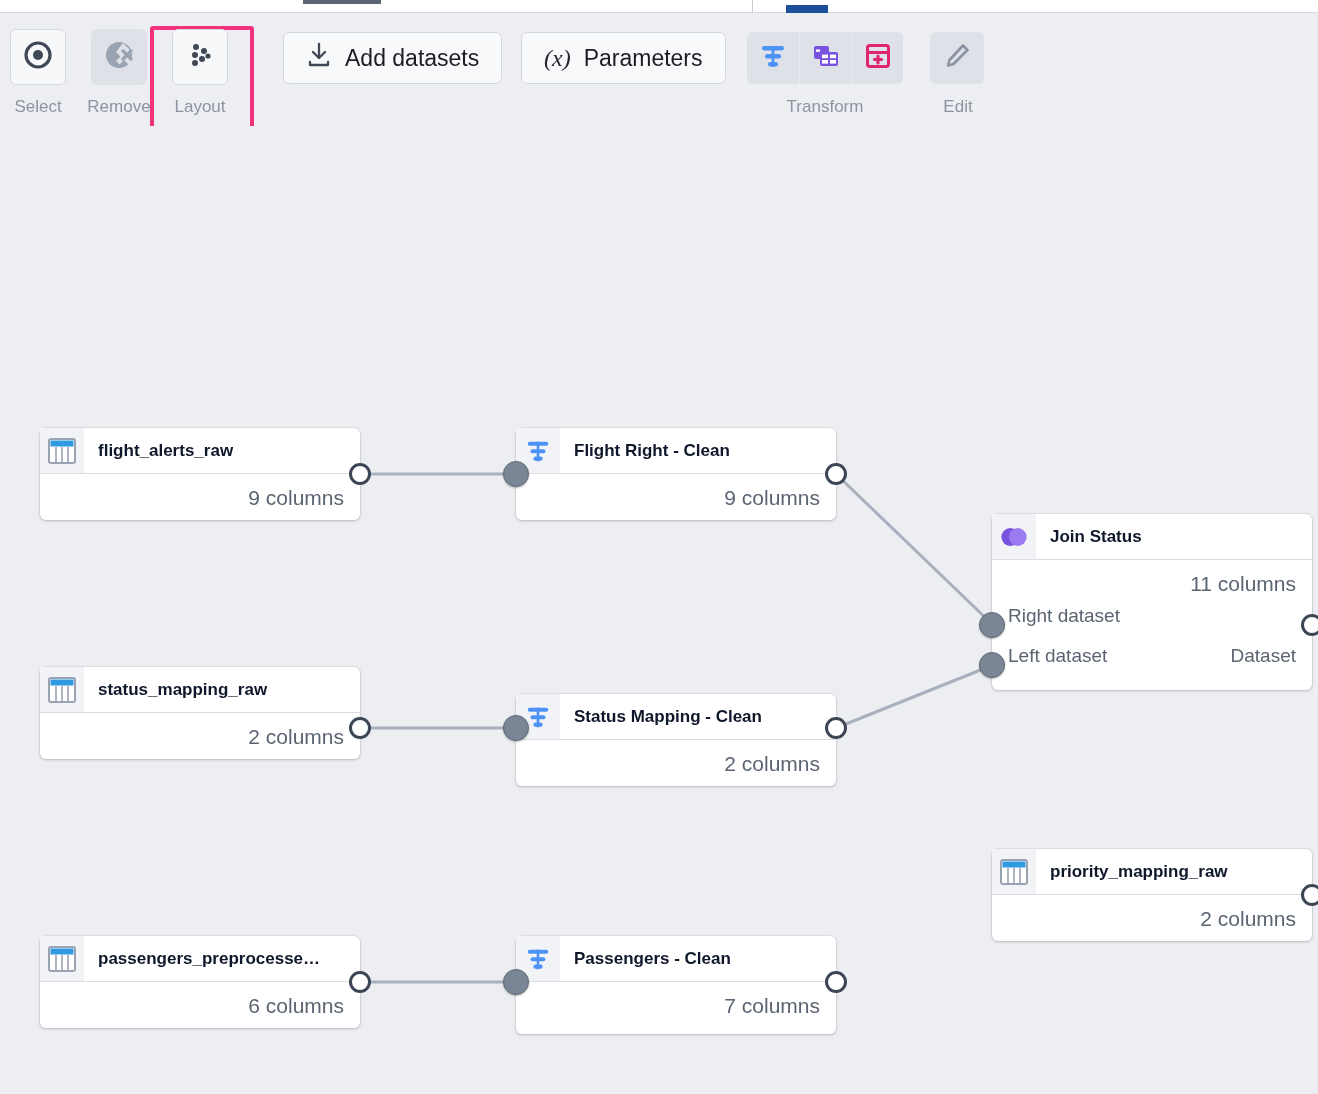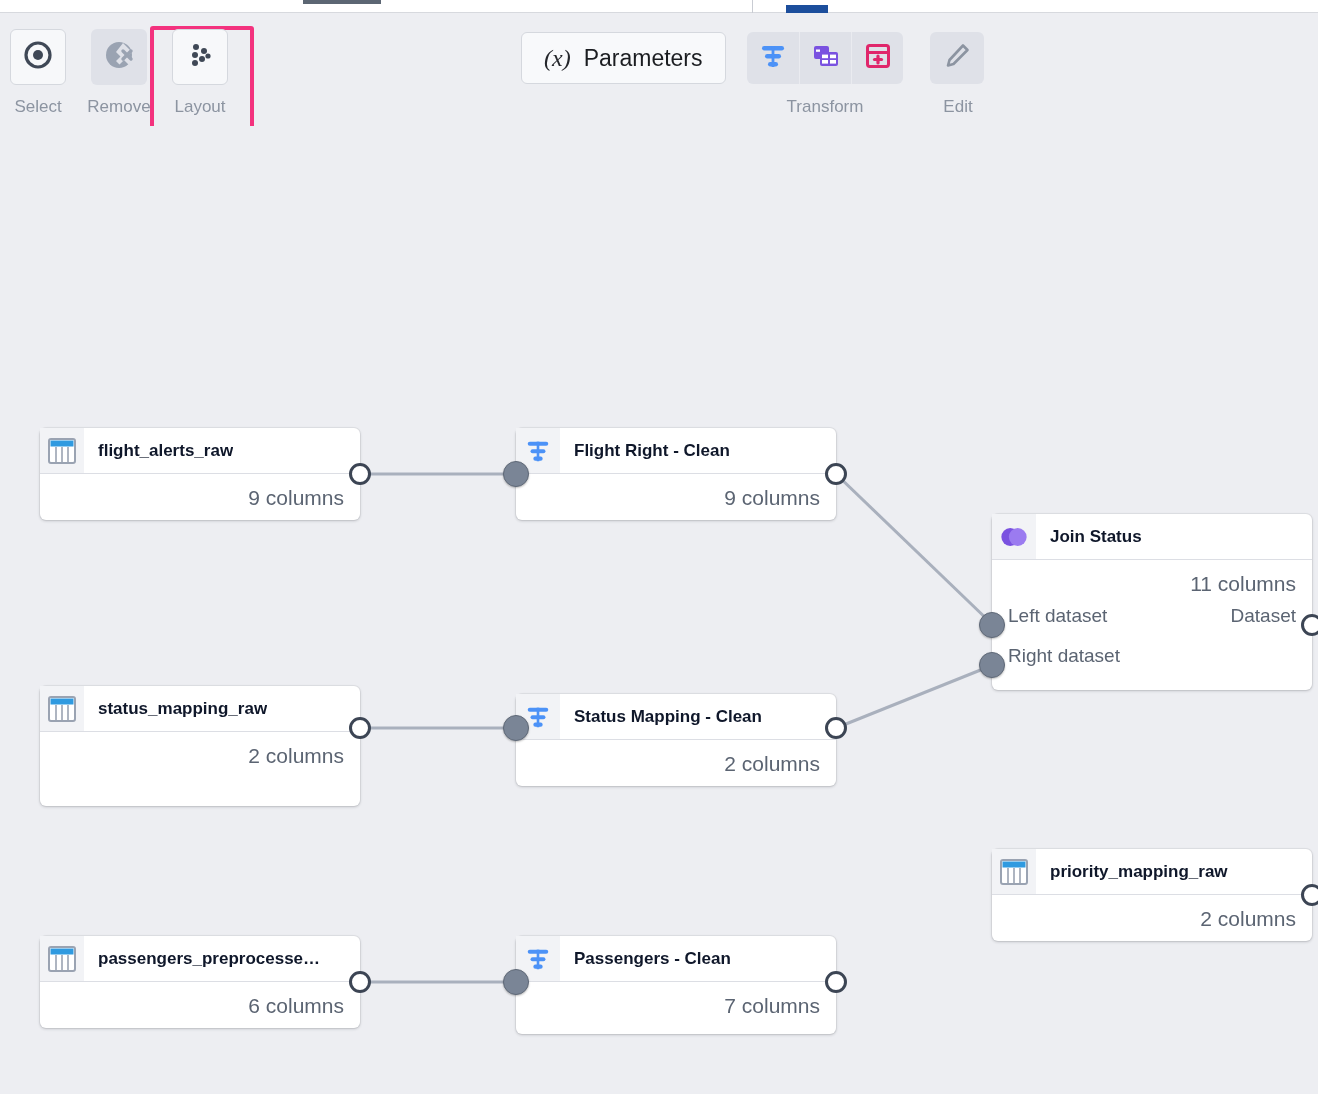--- a/index.html
+++ b/index.html
@@ -181,20 +181,30 @@
           <circle cx="20" cy="12" r="3"></circle>
           <circle cx="11" cy="16" r="3"></circle>
           <circle cx="24" cy="17" r="2.6"></circle>
           <circle cx="18" cy="20" r="3"></circle>
           <circle cx="11" cy="24" r="3"></circle>
         </svg>
       </span>
     </div>
     <div class="tbtn-label" id="lbl-layout">Layout</div>
 
+    <div class="wide-btn" id="btn-add-datasets">
+      <span>
+        <svg width="26" height="26" viewBox="0 0 26 26" fill="none" stroke="#3f4856" stroke-width="2.3" stroke-linecap="round" stroke-linejoin="round">
+          <line x1="13" y1="2" x2="13" y2="15"></line>
+          <polyline points="7,10 13,16 19,10"></polyline>
+          <polyline points="4,20 4,23 22,23 22,20"></polyline>
+        </svg>
+      </span>
+      <span>Add datasets</span>
+    </div>
 
     <div class="wide-btn" id="btn-parameters">
       <span style="font-family:'Liberation Serif',serif;font-style:italic;font-size:24px;color:#24262b;">(x)</span>
       <span>Parameters</span>
     </div>
 
     <div class="transform-group">
       <div class="tgi">
         <span>
           <svg width="30" height="30" viewBox="0 0 30 30" fill="#4c92f7">
@@ -285,21 +295,21 @@
               </svg>
             </div>
             <div class="node-title">Flight Right - Clean</div>
           </div>
           <div class="node-body">
             <div class="node-cols">9 columns</div>
           </div>
         </div>
         <div class="port in" style="left: 503px; top: 335px;"></div>
         <div class="port out" style="left: 825px; top: 337px;"></div>
-        <div class="node" style="left: 40px; top: 560px; width: 320px; height: 120px;">
+        <div class="node" style="left: 40px; top: 541px; width: 320px; height: 92px;">
           <div class="node-head">
             <div class="node-icon">
               <svg width="30" height="28" viewBox="0 0 30 28">
                 <rect x="2" y="2" width="26" height="24" rx="2" fill="#ffffff" stroke="#9aa3b2" stroke-width="2"></rect>
                 <rect x="3.5" y="3.5" width="23" height="6" fill="#2f9ae0"></rect>
                 <g stroke="#9aa3b2" stroke-width="1.6">
                   <line x1="9" y1="10" x2="9" y2="25"></line>
                   <line x1="15" y1="10" x2="15" y2="25"></line>
                   <line x1="21" y1="10" x2="21" y2="25"></line>
                 </g>
@@ -376,25 +386,25 @@
                 <circle cx="20" cy="13" r="9.5" fill="#9b7bf0"></circle>
                 <path d="M16 4.6a9.5 9.5 0 0 0 0 16.8 9.5 9.5 0 0 1 0-16.8z" fill="#6a3fd6"></path>
               </svg>
             </div>
             <div class="node-title">Join Status</div>
           </div>
           <div class="node-body">
             <div class="node-cols">11 columns</div>
           </div>
           <div class="port-row">
+            <span>Right dataset</span>
+          </div>
+          <div class="port-row">
             <span>Left dataset</span>
             <span>Dataset</span>
-          </div>
-          <div class="port-row">
-            <span>Right dataset</span>
           </div>
         </div>
         <div class="port in" style="left: 979px; top: 486px;"></div>
         <div class="port in" style="left: 979px; top: 526px;"></div>
         <div class="port out" style="left: 1301px; top: 488px;"></div>
         <div class="node" style="left: 992px; top: 723px; width: 320px; height: 92px;">
           <div class="node-head">
             <div class="node-icon">
               <svg width="30" height="28" viewBox="0 0 30 28">
                 <rect x="2" y="2" width="26" height="24" rx="2" fill="#ffffff" stroke="#9aa3b2" stroke-width="2"></rect>

